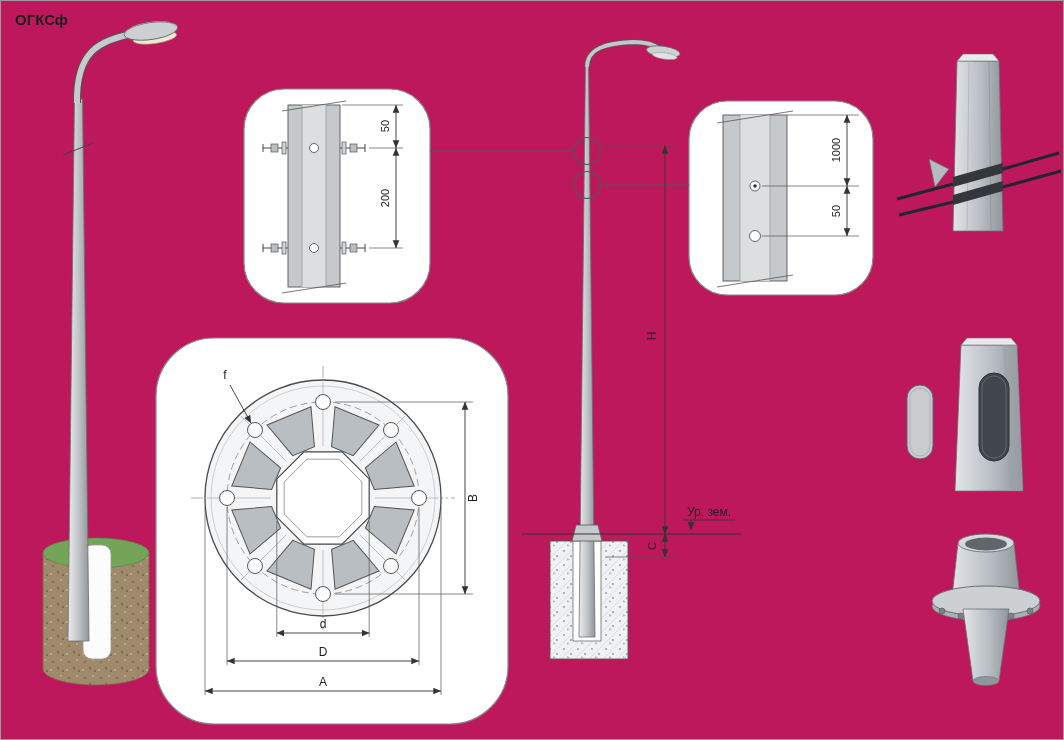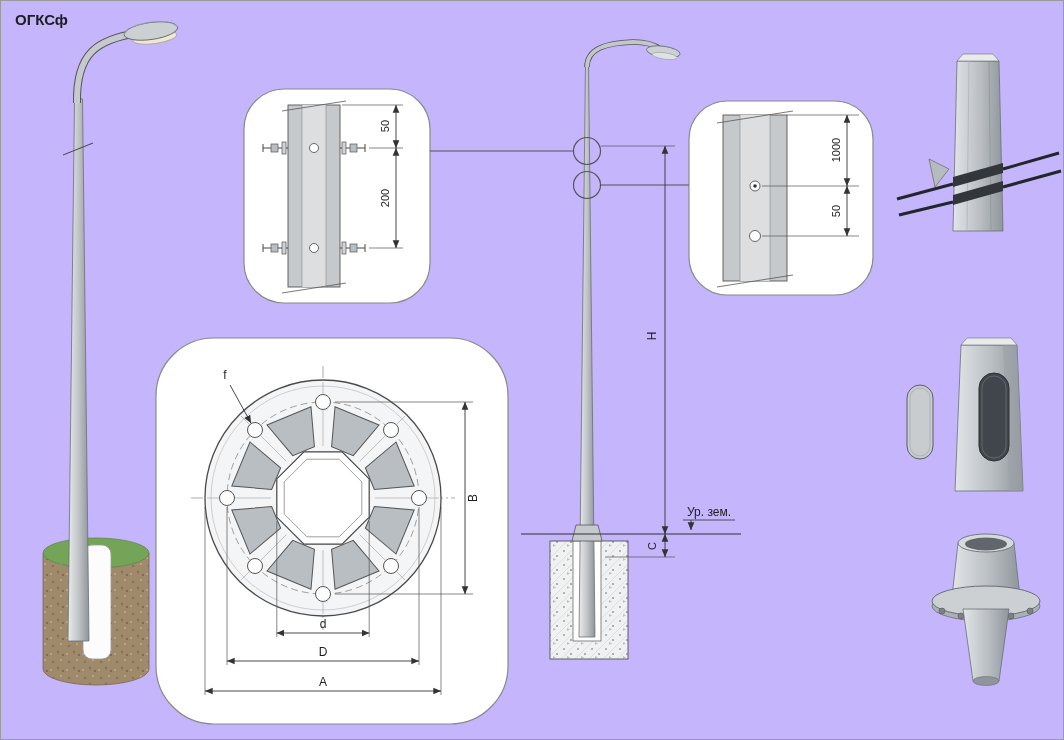--- a/index.html
+++ b/index.html
@@ -1,16 +1,16 @@
 <!DOCTYPE html>
 <html><head>
 <meta charset="utf-8">
 <style>
   html,body{margin:0;padding:0;background:#fff;}
-  .frame{position:relative;width:1062px;height:738px;border:1px solid #9b9b9b;overflow:hidden;background:#c4b5fd;}
+  .frame{position:relative;width:1062px;height:738px;border:1px solid #9b9b9b;overflow:hidden;background:#be185d;}
   svg{display:block;}
   text{font-family:"Liberation Sans", sans-serif;fill:#1d1d1d;}
   .title-text{font-size:15px;font-weight:bold;}
   .dim{font-size:12px;text-anchor:middle;}
   .dim-small{font-size:11px;text-anchor:middle;}
   .ground-text{font-size:12px;text-anchor:middle;}
   .callout{fill:#ffffff;stroke:#8a8a8a;stroke-width:1.2;}
   .dimline{stroke:#333;stroke-width:0.9;fill:none;}
   .extline{stroke:#555;stroke-width:0.7;fill:none;}
   .leader{stroke:#555;stroke-width:1;fill:none;}

